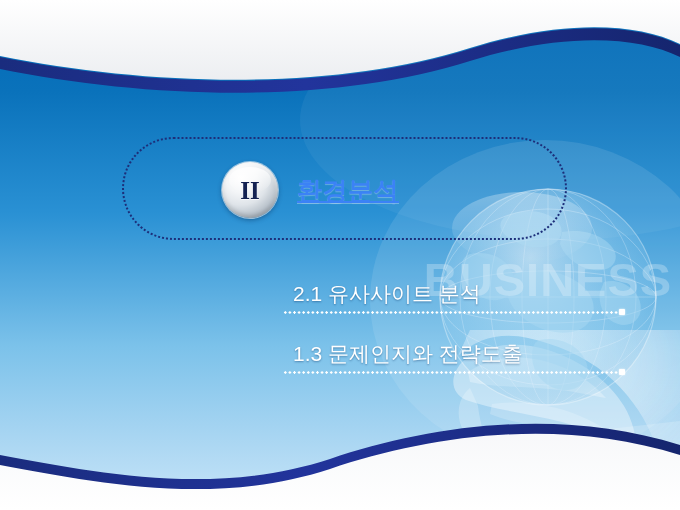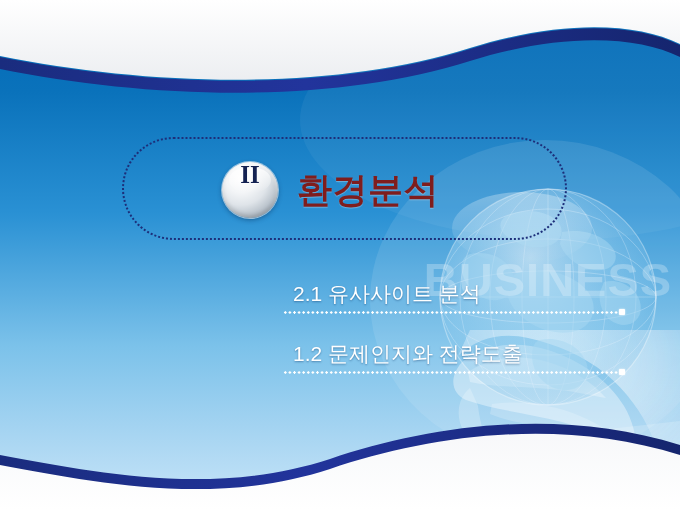--- a/index.html
+++ b/index.html
@@ -64,20 +64,21 @@
         #dfe4e9 50%,
         #b9c2cb 70%,
         #8e99a5 86%,
         #6f7b88 100%);
     box-shadow:
       0 0 0 1px rgba(255,255,255,0.55),
       0 2px 5px rgba(0, 30, 70, 0.45),
       inset 0 -2px 4px rgba(0,0,0,0.18),
       inset 0 2px 4px rgba(255,255,255,0.9);
     display: flex;
+    align-items: center;
     justify-content: center;
     flex: 0 0 auto;
   }
   .badge::after {
     content: "";
     position: absolute;
     left: 7px;
     top: 5px;
     width: 42px;
     height: 26px;
@@ -92,26 +93,27 @@
     font-size: 25px;
     font-weight: 700;
     color: #142252;
     letter-spacing: 0px;
     line-height: 1;
     text-shadow: 0 1px 0 rgba(255,255,255,0.7);
   }
 
   .title-text {
     margin-left: 19px;
-    font-size: 35px;
+    font-size: 25px;
     font-weight: 700;
-    color: #7f1d1d;
+    color: #3b82f6;
     letter-spacing: 0.5px;
     white-space: nowrap;
     text-shadow: 0 1px 1px rgba(255,255,255,0.30);
+    text-decoration: underline;
   }
 
   
   .agenda {
     position: absolute;
     left: 283px;
     top: 278px;
     width: 340px;
   }
   .agenda-item {
@@ -294,20 +296,20 @@
   <div class="agenda">
 
     <div class="agenda-item">
       <div class="agenda-label">2.1 유사사이트 분석</div>
       <div class="agenda-rule"></div>
       <div class="agenda-rule-cap"></div>
     </div>
 
 
     <div class="agenda-item">
-      <div class="agenda-label">1.2 문제인지와 전략도출</div>
+      <div class="agenda-label">1.3 문제인지와 전략도출</div>
       <div class="agenda-rule"></div>
       <div class="agenda-rule-cap"></div>
     </div>
 
   </div>
 
 </div>
 
 </body></html>

